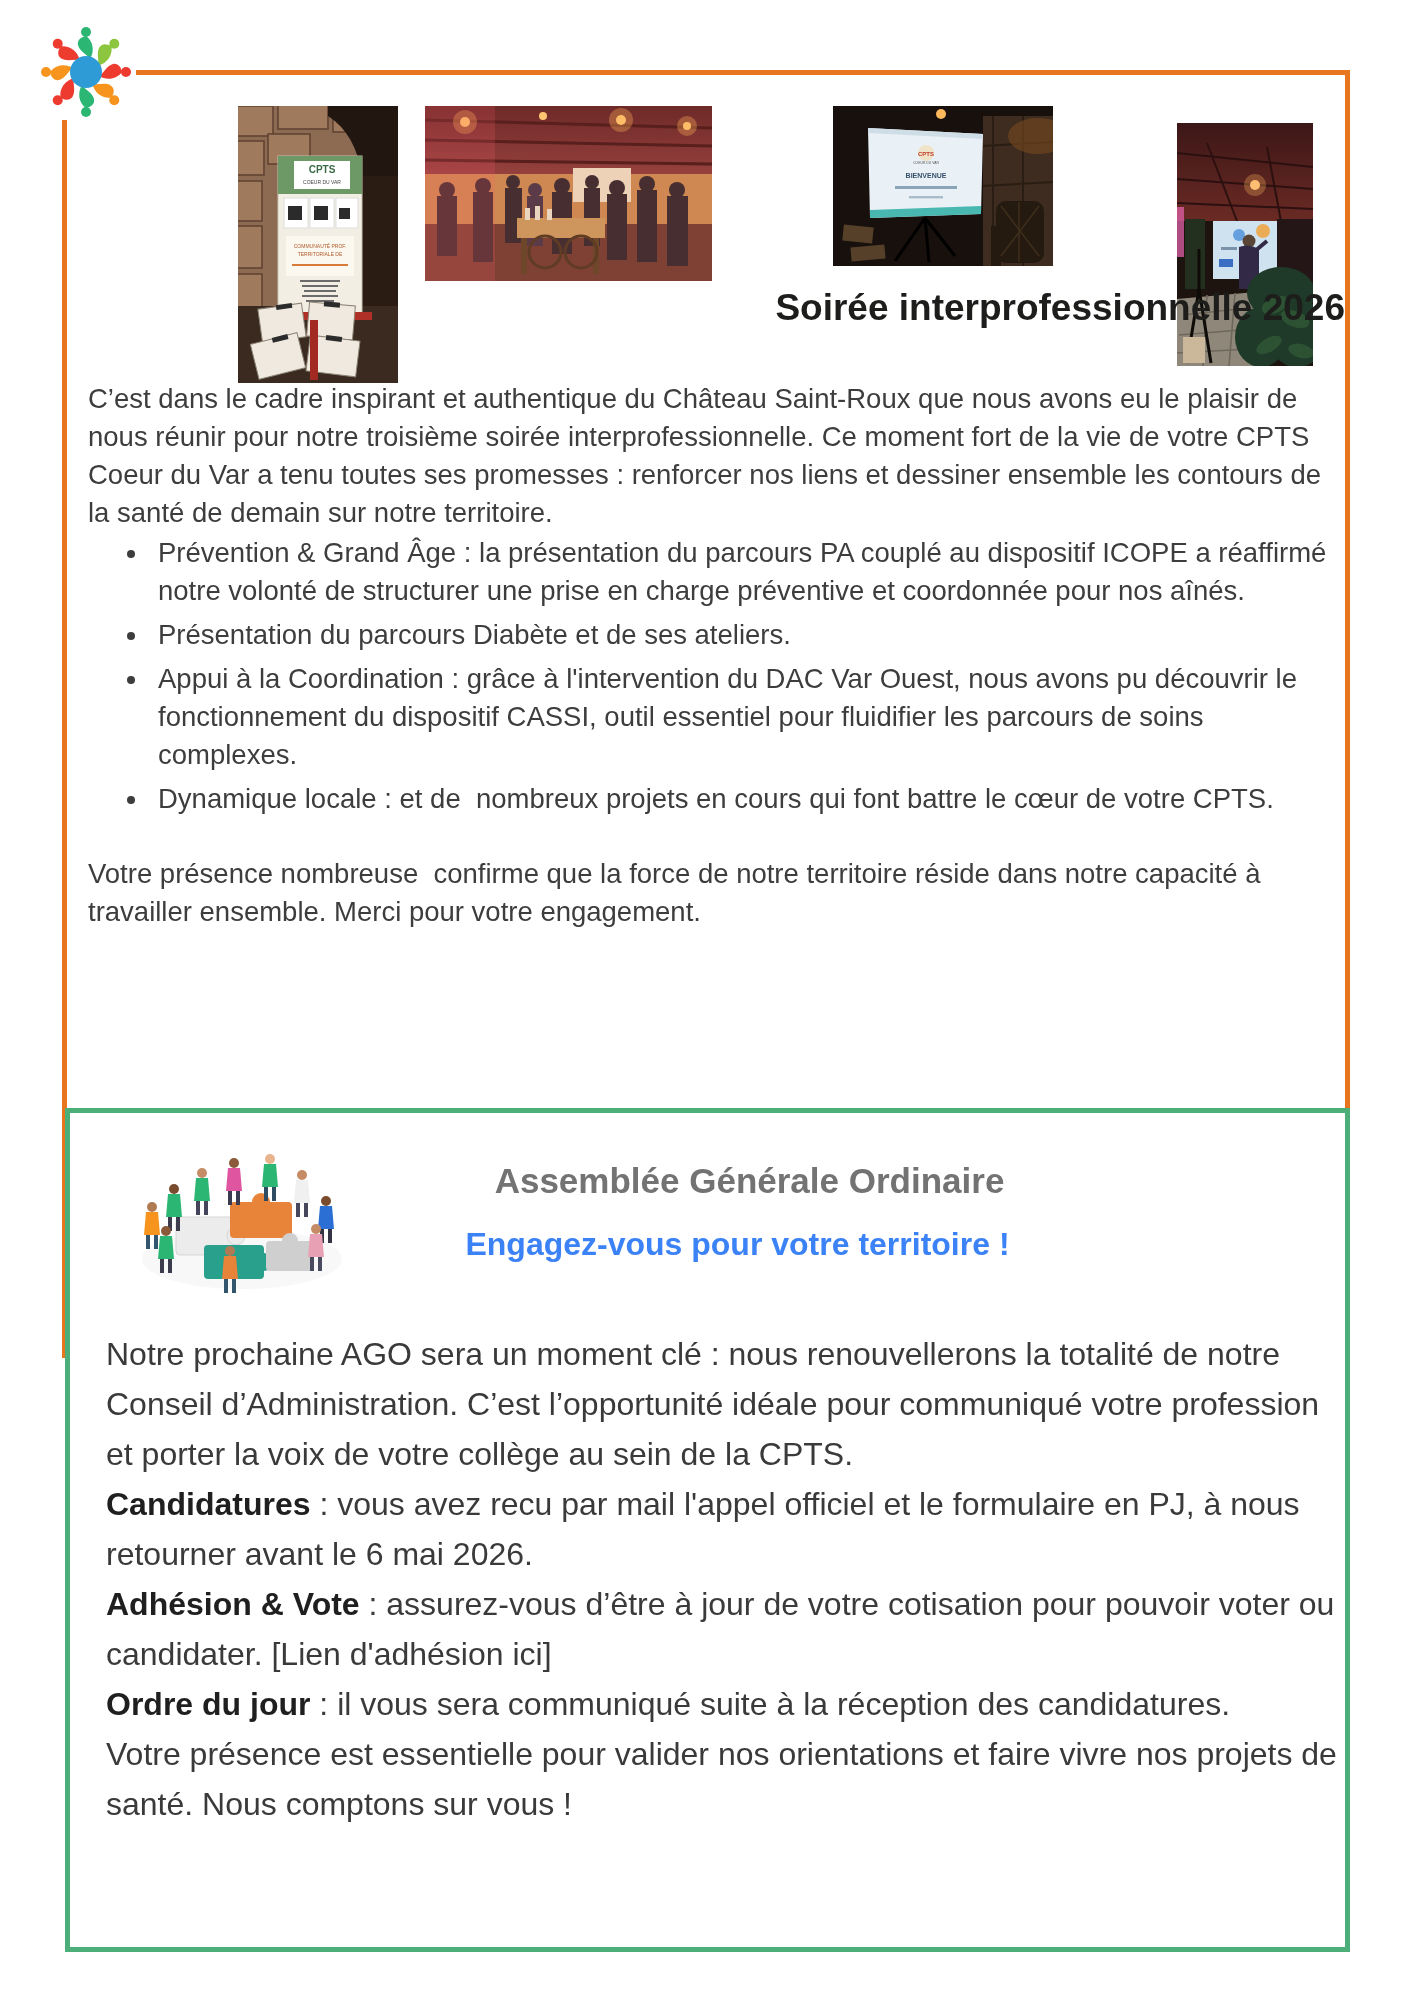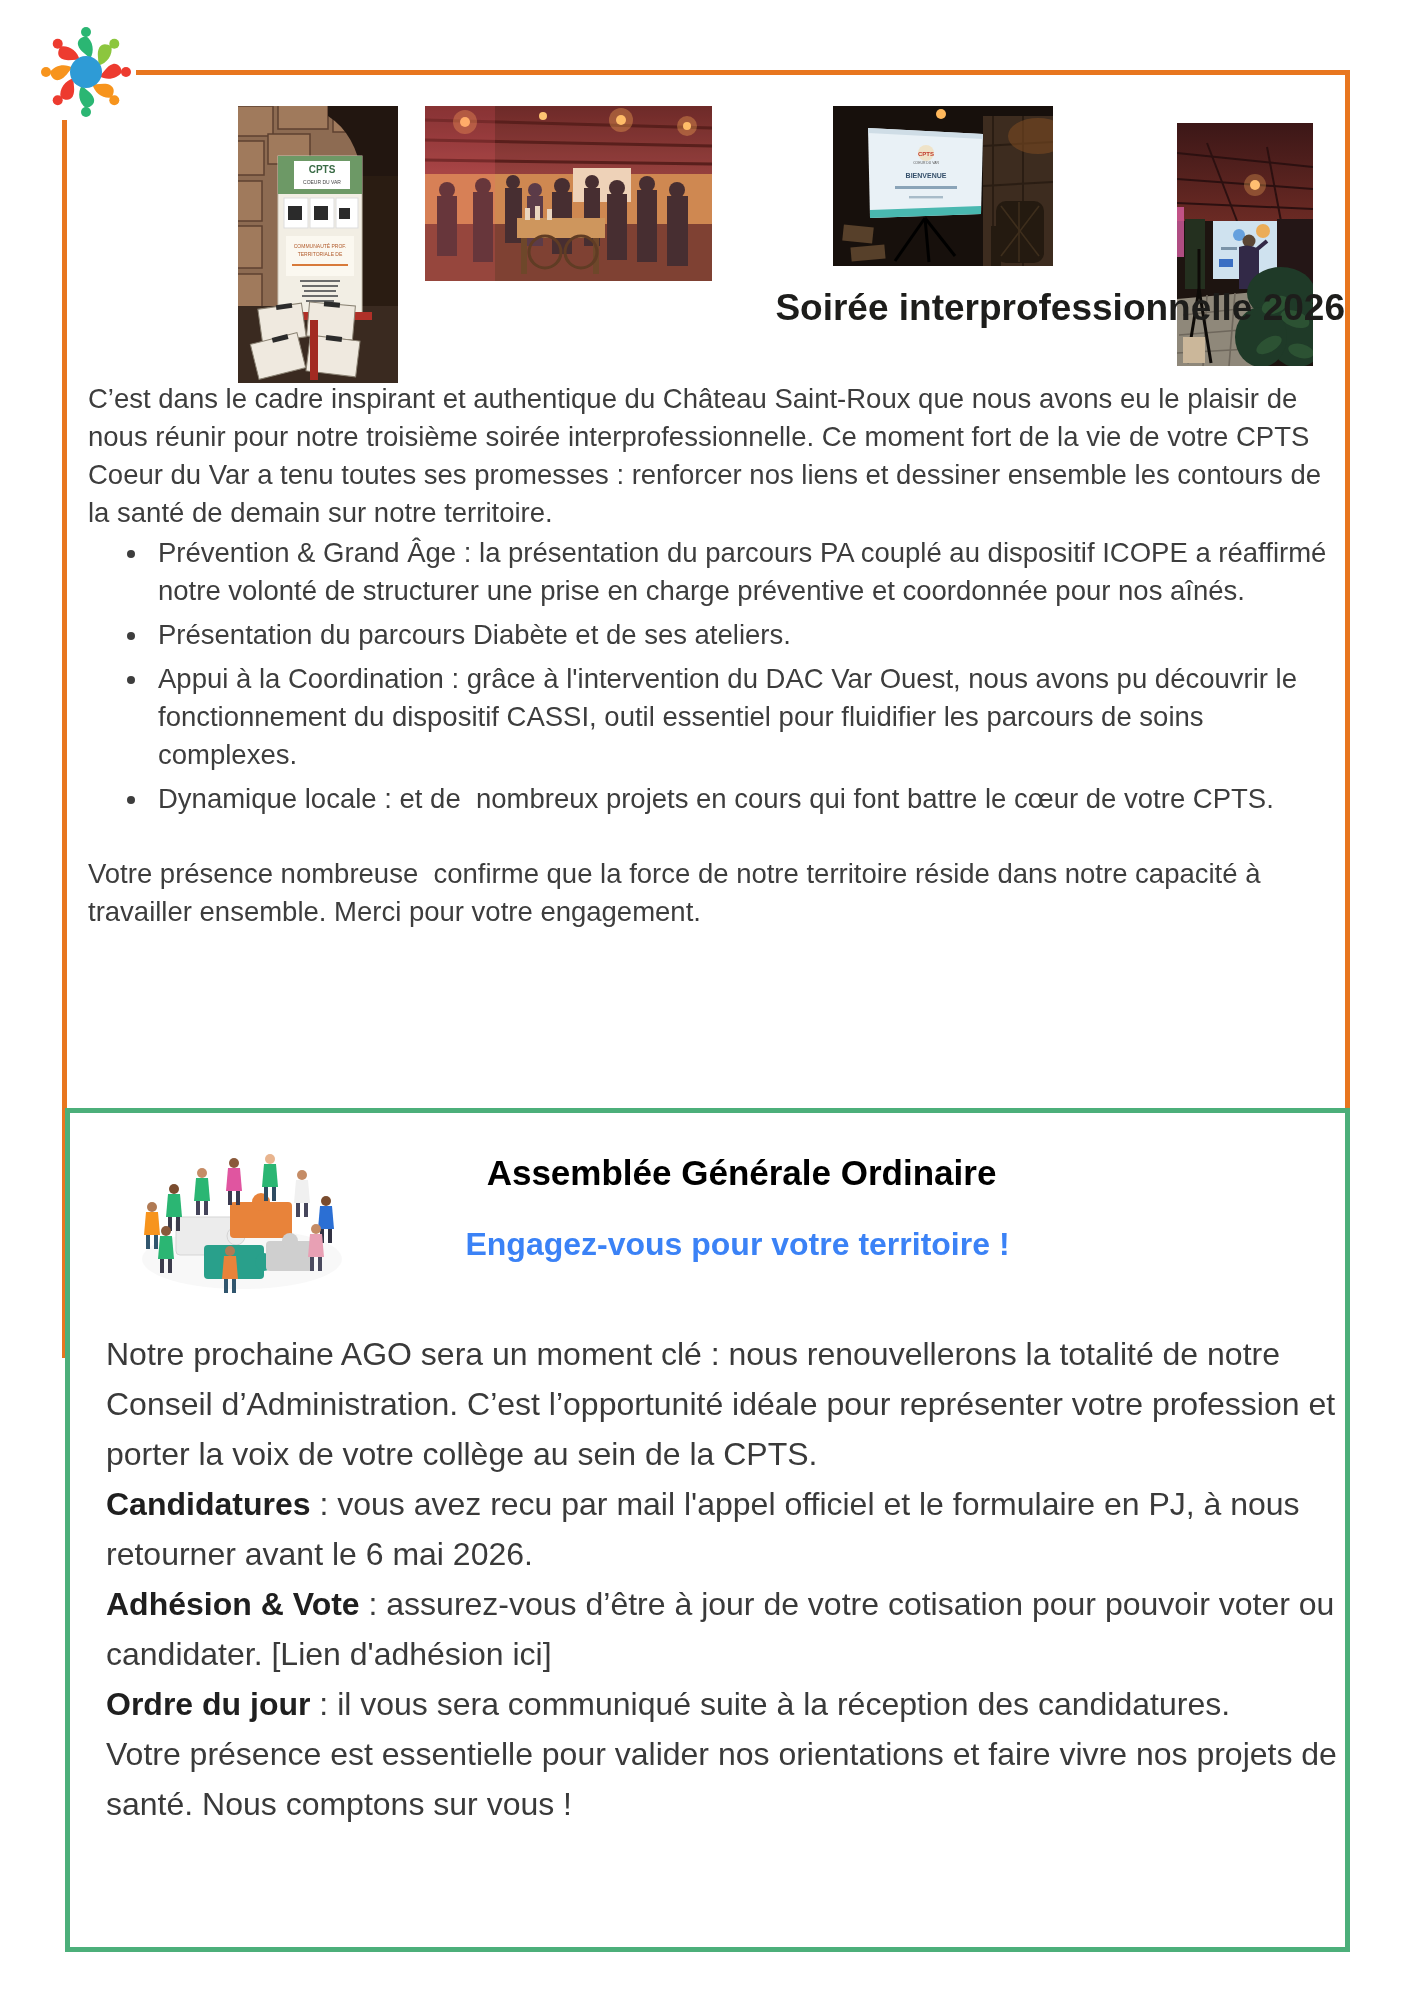--- a/index.html
+++ b/index.html
@@ -19,22 +19,22 @@
       font-size:37px;font-weight:bold;color:#1d1d1b;letter-spacing:0px;}
   .textcol{position:absolute;left:21px;top:305px;width:1240px;font-size:27.5px;line-height:38px;
       color:#3d3d3d;}
   .textcol p{margin:0;white-space:pre-wrap;}
   .textcol p.lead{margin-top:7px;}
   .textcol ul{margin:2px 0 0 0;padding-left:62px;}
   .textcol li{margin:0 0 6px 0;padding-left:8px;white-space:pre-wrap;}
   .textcol p.closing{margin-top:37px;}
   .illus{position:absolute;left:60px;top:34px;width:224px;height:150px;z-index:1;}
   .illus svg{display:block;width:100%;height:100%;}
-  h2.ago-title{position:absolute;left:60px;top:36px;width:1215px;margin:4px;text-align:center;
-      font-size:35px;font-weight:bold;color:#000000;}
+  h2.ago-title{position:absolute;left:60px;top:36px;width:1215px;margin:12px;text-align:center;
+      font-size:35px;font-weight:bold;color:#737373;}
   h3.ago-subtitle{position:absolute;left:60px;top:113px;width:1215px;margin:0;text-align:center;
       font-size:32px;font-weight:bold;color:#3b82f6;}
   .textcol2{position:absolute;left:36px;top:216px;width:1245px;font-size:32px;line-height:50px;
       color:#3a3a3a;}
   .textcol2 p{margin:0;white-space:pre-wrap;}
   .textcol2 strong{font-weight:bold;color:#1f1f1f;}
 </style>
 </head>
 <body>
 
@@ -396,21 +396,21 @@
               <rect x="2" y="14" width="4" height="14" fill="#31566e"></rect>
             </g>
         </g>
       </svg>
     </div>
 
     <h2 class="ago-title">Assemblée Générale Ordinaire</h2>
     <h3 class="ago-subtitle">Engagez-vous pour votre territoire !</h3>
 
     <div class="textcol2">
-      <p>Notre prochaine AGO sera un moment clé : nous renouvellerons la totalité de notre Conseil d’Administration. C’est l’opportunité idéale pour représenter votre profession et porter la voix de votre collège au sein de la CPTS.</p>
+      <p>Notre prochaine AGO sera un moment clé : nous renouvellerons la totalité de notre Conseil d’Administration. C’est l’opportunité idéale pour communiqué votre profession et porter la voix de votre collège au sein de la CPTS.</p>
       <p><strong>Candidatures</strong><span> : vous avez recu par mail l'appel officiel et le formulaire en PJ, à nous retourner avant le 6 mai 2026.</span></p>
       <p><strong>Adhésion &amp; Vote</strong><span> : assurez-vous d’être à jour de votre cotisation pour pouvoir voter ou candidater. </span><span>[Lien d'adhésion ici]</span></p>
       <p><strong>Ordre du jour</strong><span> : il vous sera communiqué suite à la réception des candidatures.</span></p>
       <p>Votre présence est essentielle pour valider nos orientations et faire vivre nos projets de santé. Nous comptons sur vous !</p>
     </div>
   </section>
 
 </div>
 
 </body></html>

